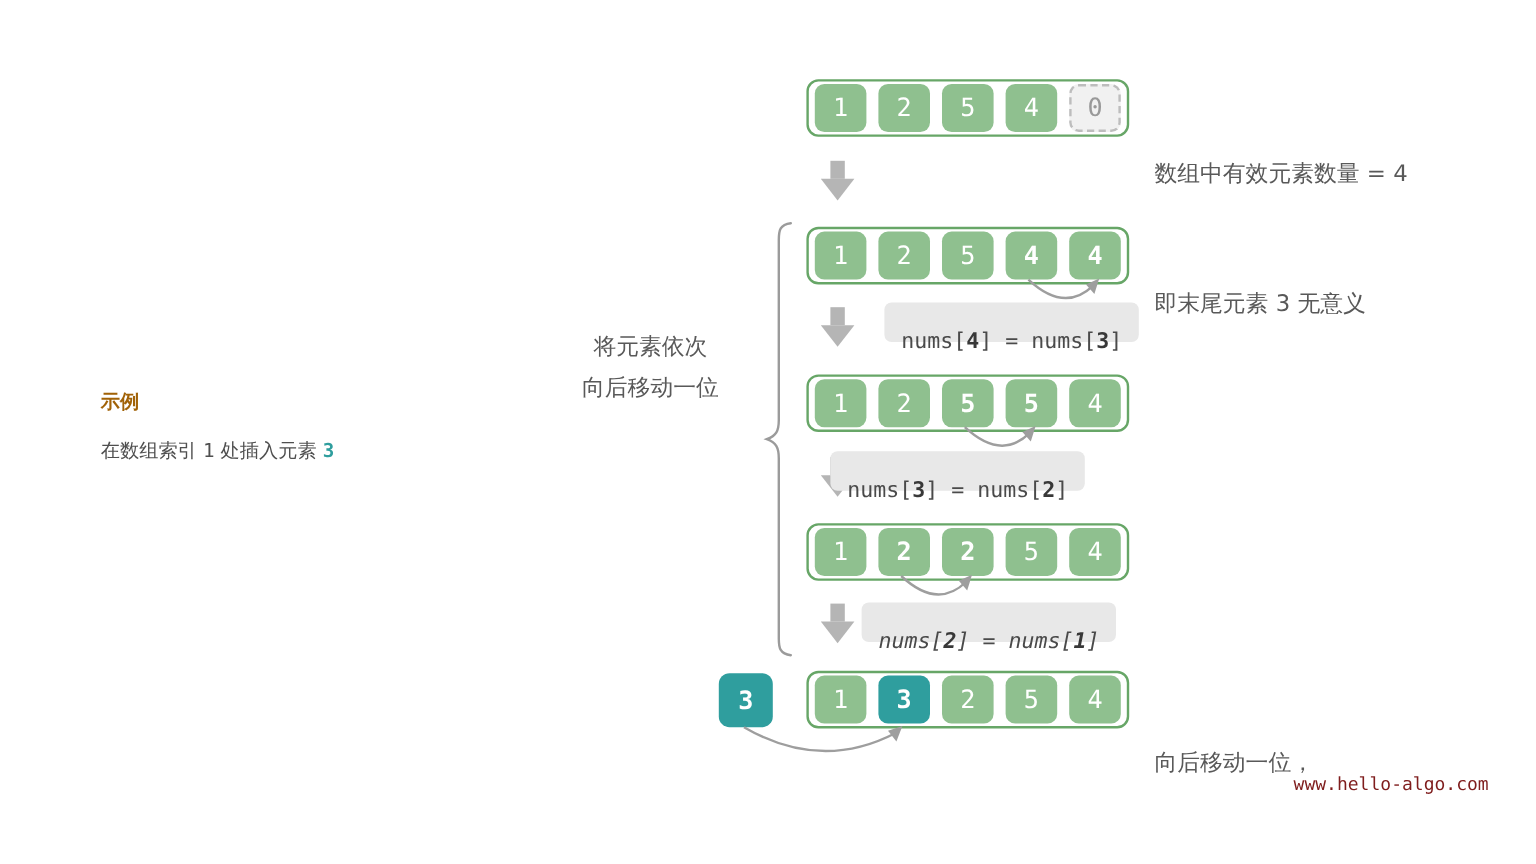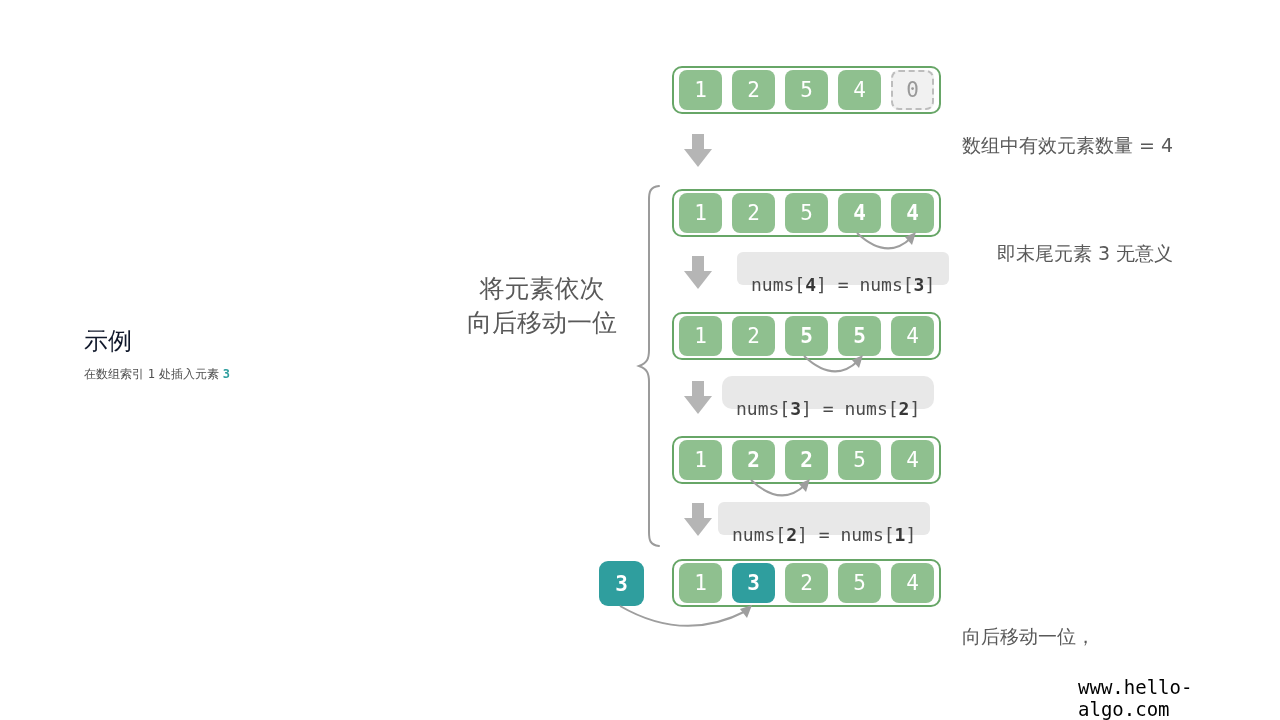--- a/index.html
+++ b/index.html
@@ -49,27 +49,27 @@
     content: ""; position: absolute; left: 0; top: 15px;
     border-left: 14px solid transparent; border-right: 14px solid transparent;
     border-top: 18px solid #b5b5b5;
   }
 
   .svg-abs { position: absolute; }
 
   
   .note { position: absolute; color: #595959; font-size: 19px; line-height: 36px; white-space: pre; }
   .shift-note { position: absolute; left: 452px; top: 272px; width: 180px; text-align: center;
-                color: #595959; font-size: 25px; line-height: 34px; }
-  .example-title { position: absolute; left: 84px; top: 325px; font-size: 24px; font-weight: normal; color: #0f172a; }
-  .example-subtitle { position: absolute; left: 84px; top: 366px; font-size: 12px; color: #4f4f4f; white-space: pre; }
+                color: #595959; font-size: 19px; line-height: 34px; }
+  .example-title { position: absolute; left: 84px; top: 325px; font-size: 16px; font-weight: bold; color: #a16207; }
+  .example-subtitle { position: absolute; left: 84px; top: 366px; font-size: 16px; color: #4f4f4f; white-space: pre; }
   .mono { font-family: "DejaVu Sans Mono", monospace; }
   .teal-bold { color: #2f9e9e; font-weight: bold; }
-  .watermark { position: absolute; left: 1078px; top: 676px;
-               font-family: "DejaVu Sans Mono", monospace; font-size: 19px; color: #000000; }
+  .watermark { position: absolute; left: 1078px; top: 644px;
+               font-family: "DejaVu Sans Mono", monospace; font-size: 15px; color: #7f1d1d; }
 </style>
 </head>
 <body>
 
 <div class="canvas">
 
   <div class="example-title">示例</div>
   <div class="example-subtitle"><span>在数组索引 </span><span class="mono">1</span><span> 处插入元素 </span><span class="mono teal-bold">3</span></div>
 
   <div class="shift-note">
@@ -109,50 +109,50 @@
     <div class="cell">2</div>
     <div class="cell b">5</div>
     <div class="cell b">5</div>
     <div class="cell">4</div>
   </div>
   <svg class="svg-abs" style="left:796px;top:352px;" width="76" height="30" viewBox="0 0 76 30">
     <path d="M8,4 Q38,32 62,9" fill="none" stroke="#9e9e9e" stroke-width="2"></path>
     <polygon points="67,3 56,8 63,16" fill="#9e9e9e"></polygon>
   </svg>
   <div class="down-arrow" style="left:684px;top:381px;"></div>
-  <div class="op-label" style="left:722px;top:376px;border-radius:10px;"><span>nums[</span><b>3</b><span>] = nums[</span><b>2</b><span>]</span></div>
+  <div class="op-label" style="left:692px;top:376px;"><span>nums[</span><b>3</b><span>] = nums[</span><b>2</b><span>]</span></div>
 
   <div class="array-row" style="left:672px;top:436px;">
     <div class="cell">1</div>
     <div class="cell b">2</div>
     <div class="cell b">2</div>
     <div class="cell">5</div>
     <div class="cell">4</div>
   </div>
   <svg class="svg-abs" style="left:743px;top:476px;" width="76" height="30" viewBox="0 0 76 30">
     <path d="M8,4 Q38,32 62,9" fill="none" stroke="#9e9e9e" stroke-width="2"></path>
     <polygon points="67,3 56,8 63,16" fill="#9e9e9e"></polygon>
   </svg>
   <div class="down-arrow" style="left:684px;top:503px;"></div>
-  <div class="op-label" style="left:718px;top:502px;"><span>nums[</span><b>2</b><span>] = nums[</span><b>1</b><span>]</span></div>
+  <div class="op-label" style="left:718px;top:502px;font-style:italic;"><span>nums[</span><b>2</b><span>] = nums[</span><b>1</b><span>]</span></div>
 
   <div class="ext-box">3</div>
   <div class="array-row" style="left:672px;top:559px;">
     <div class="cell">1</div>
     <div class="cell teal b">3</div>
     <div class="cell">2</div>
     <div class="cell">5</div>
     <div class="cell">4</div>
   </div>
   <svg class="svg-abs" style="left:612px;top:601px;" width="152" height="36" viewBox="0 0 152 36">
     <path d="M8,5 Q72,42 134,10" fill="none" stroke="#9e9e9e" stroke-width="2"></path>
     <polygon points="140,4 128,8 135,17" fill="#9e9e9e"></polygon>
   </svg>
 
-  <div class="note" style="left:962px;top:55px;text-align:right;">
+  <div class="note" style="left:962px;top:55px;">
     <div>数组中有效元素数量 = 4</div>
     <div>即末尾元素 3 无意义</div>
   </div>
   <div class="note" style="left:962px;top:546px;">
     <div>向后移动一位，</div>
     
   </div>
 
   <div class="watermark">www.hello-algo.com</div>
 

